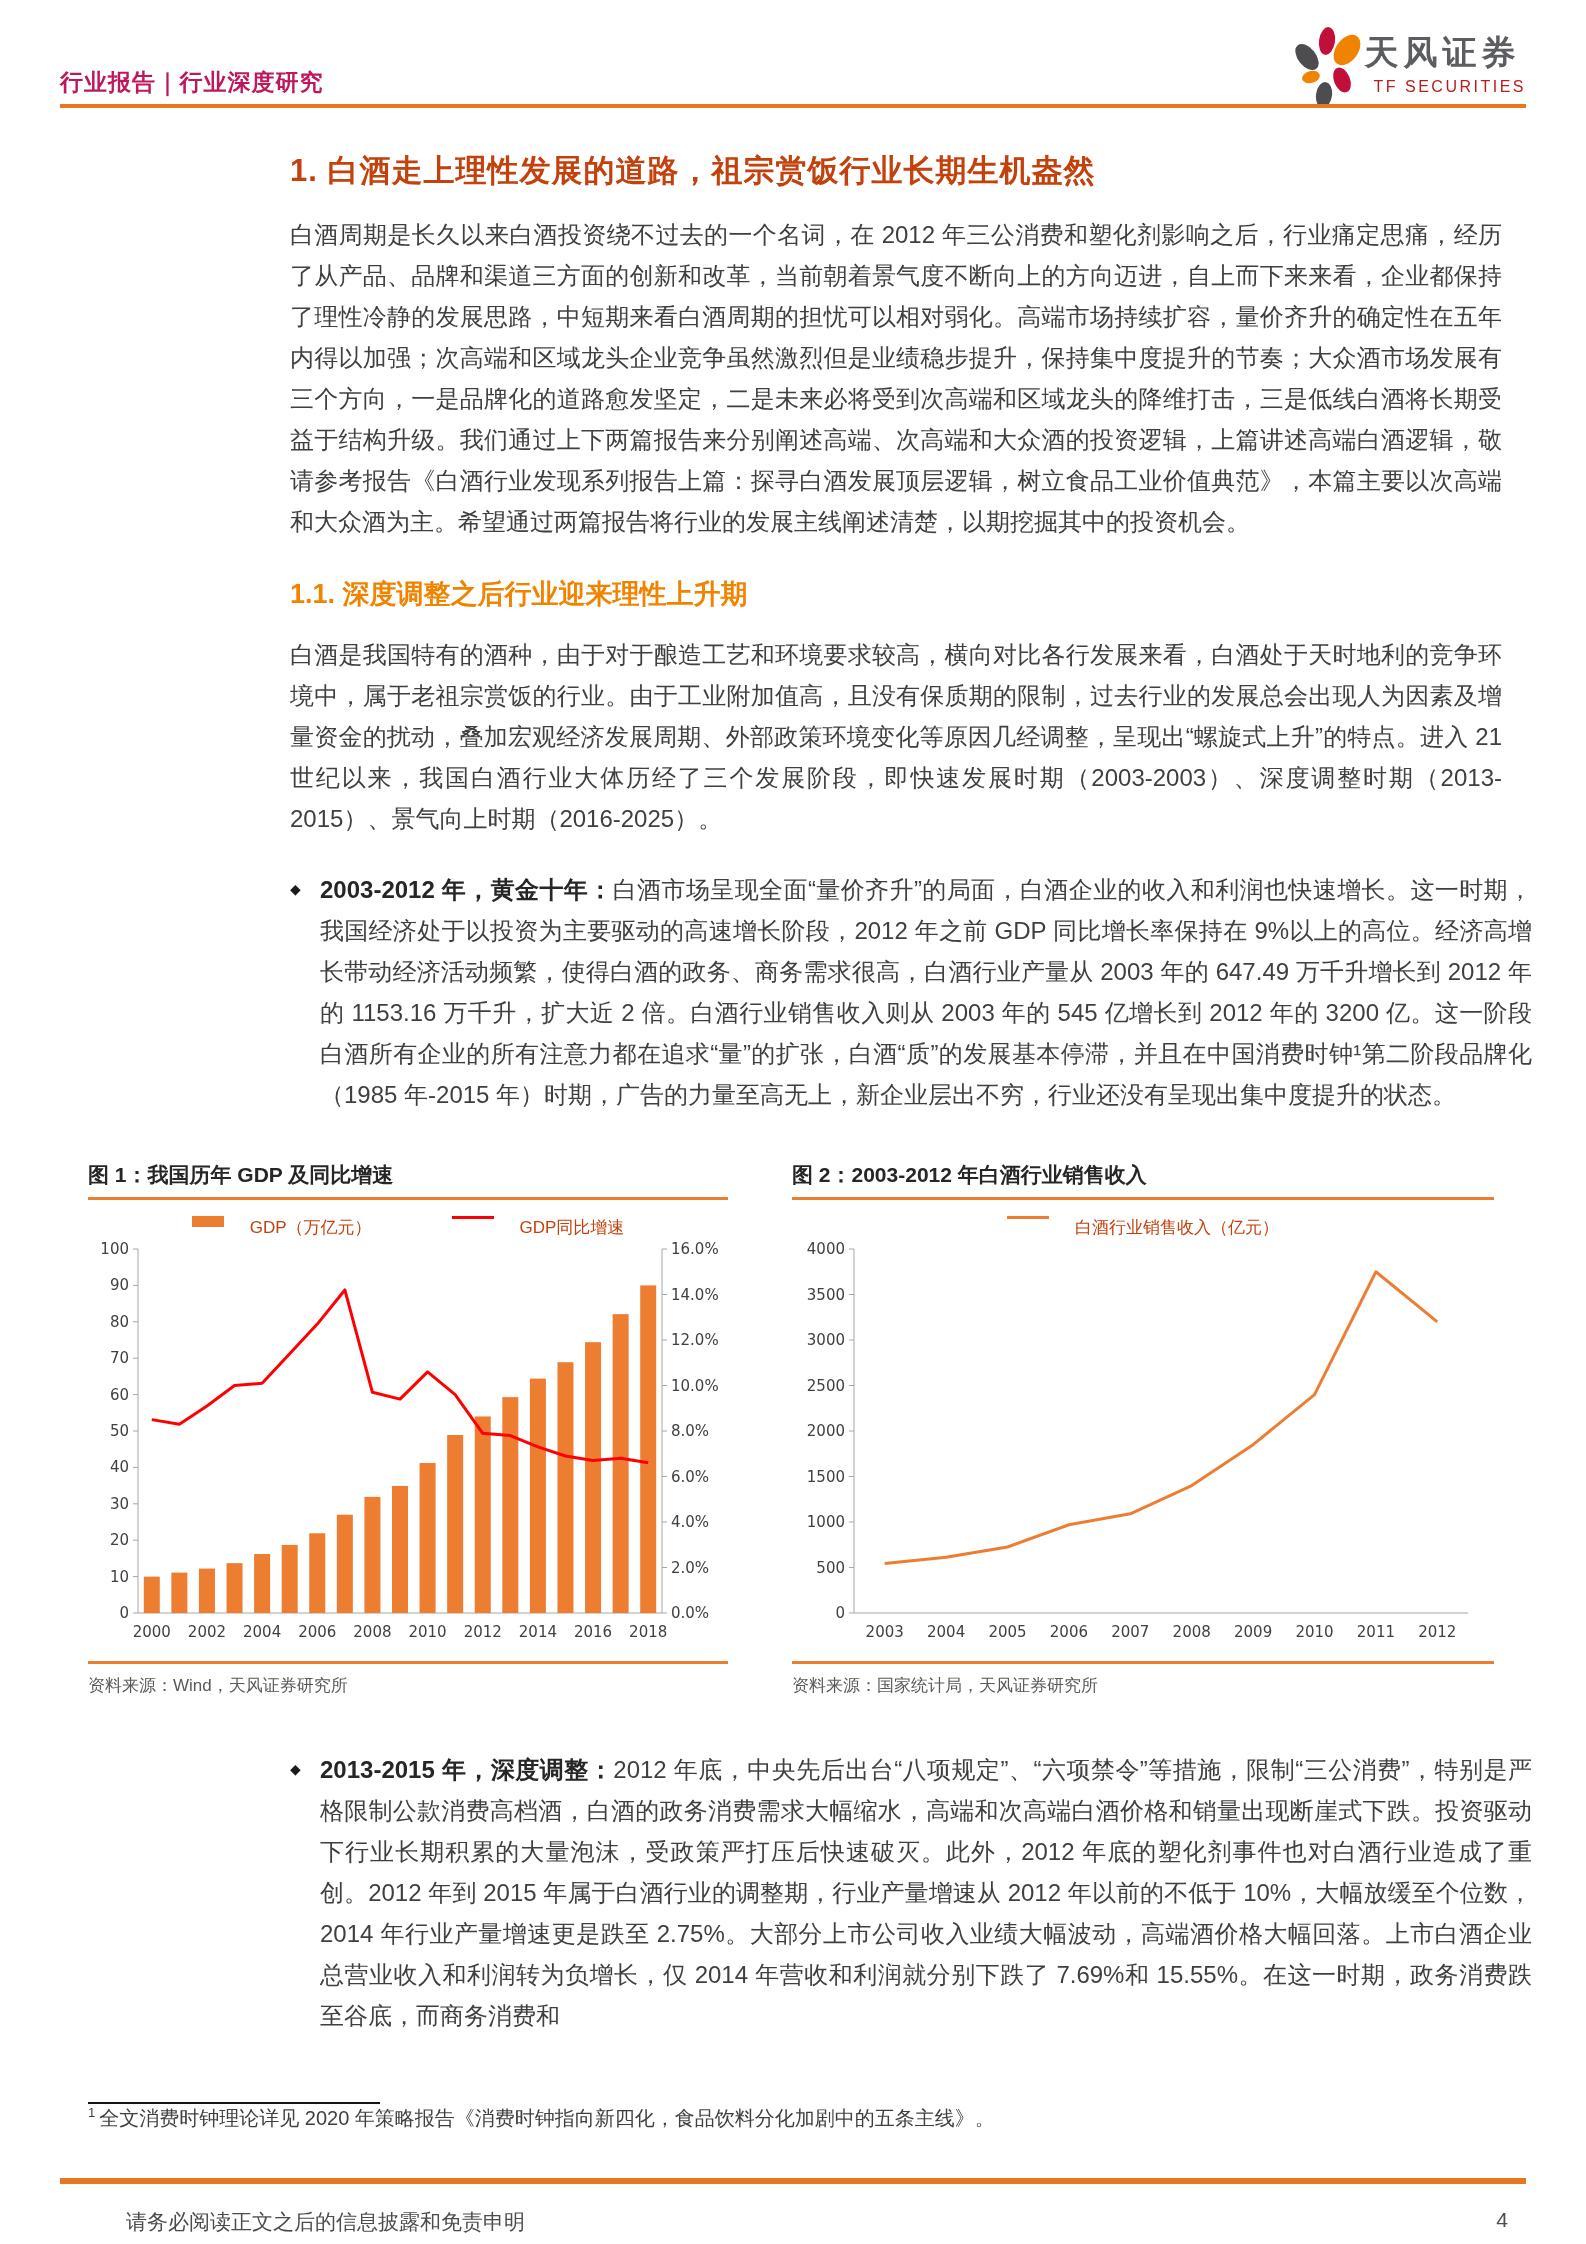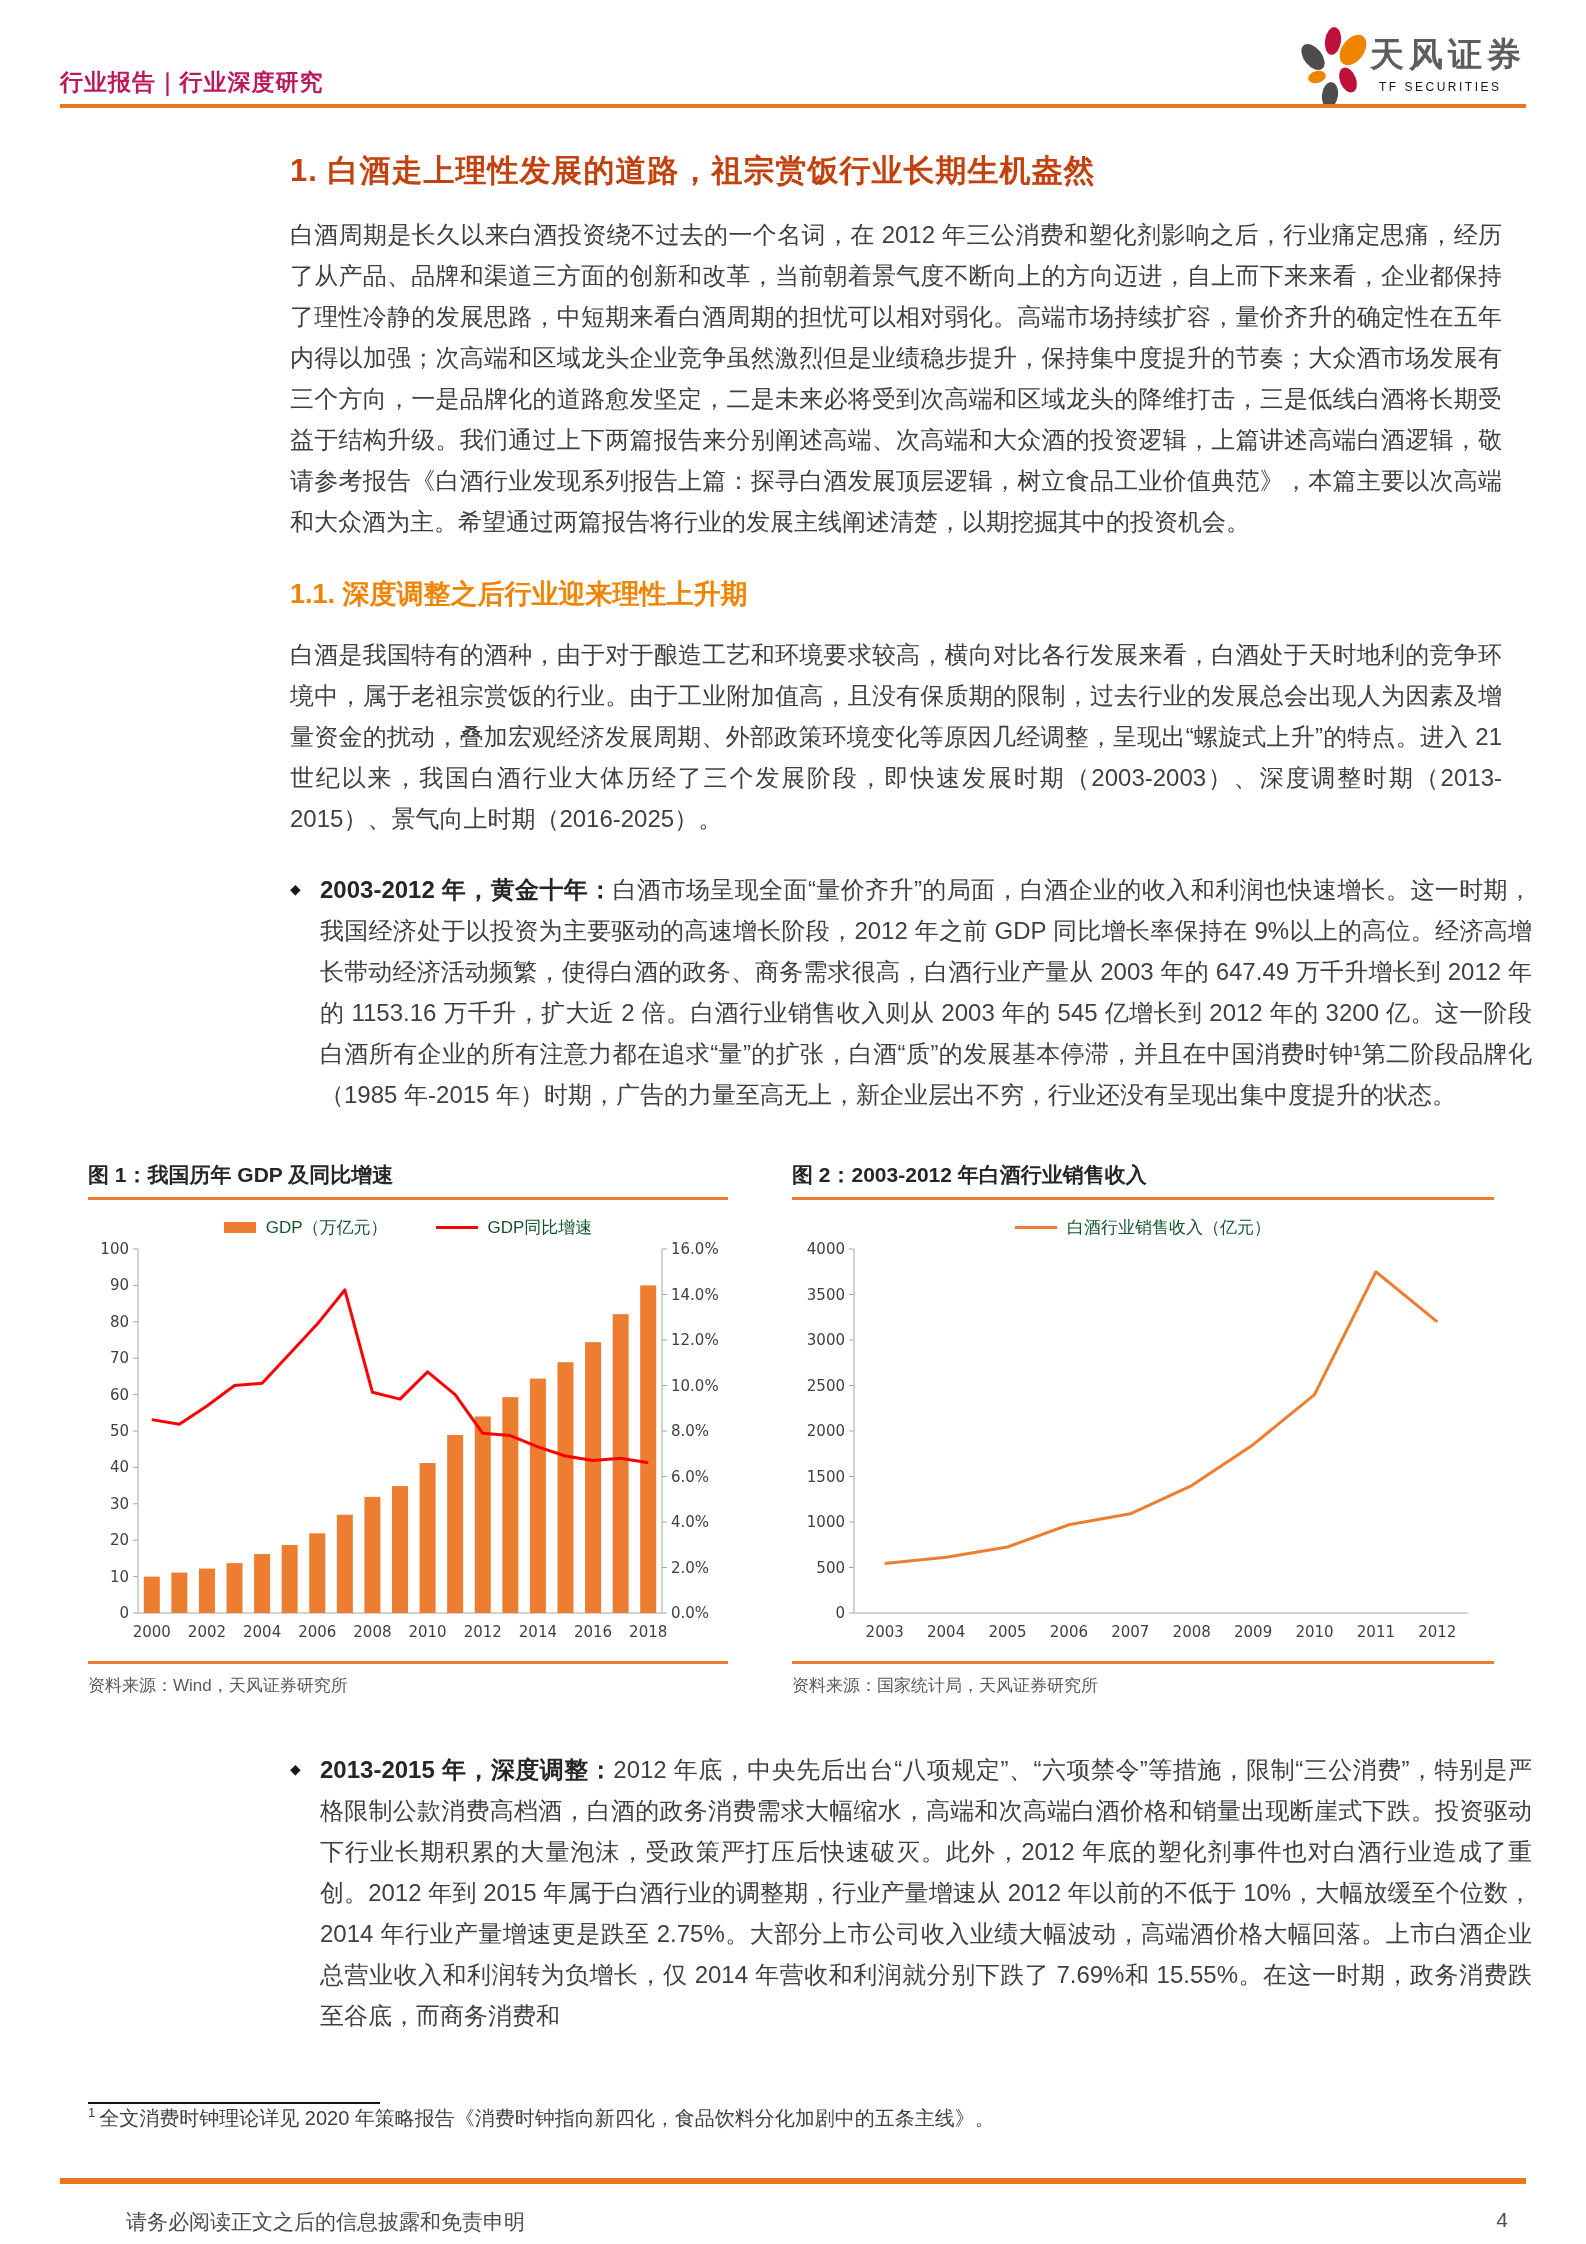--- a/index.html
+++ b/index.html
@@ -3,38 +3,38 @@
 <meta charset="utf-8">
 <style>
   html,body{margin:0;padding:0;background:#ffffff;}
   .page{width:1586px;min-height:2244px;box-sizing:border-box;padding:0 60px;
         font-family:"Liberation Sans","DejaVu Sans",sans-serif;color:#3F3F3F;position:relative;}
   
   header{display:flex;justify-content:space-between;align-items:flex-end;padding-top:26px;height:78px;}
   .hdr-left{font-size:23px;font-weight:bold;color:#be185d;letter-spacing:1px;padding-bottom:6px;}
   .hdr-right{display:flex;align-items:center;}
   .logo-text .logo-cn{font-size:34px;color:#5B5D60;letter-spacing:5px;font-weight:bold;}
-  .logo-text .logo-en{font-size:12px;color:#0f172a;letter-spacing:2.5px;margin-top:2px;margin-left:9px;}
+  .logo-text .logo-en{font-size:16px;color:#b91c1c;letter-spacing:2.5px;margin-top:2px;margin-left:9px;}
   .hdr-rule{height:4px;background:#E87722;}
   
   h1.sec{font-size:31px;color:#c2410c;font-weight:bold;margin:42px 0 6px 230px;width:1212px;letter-spacing:1px;}
   h2.sec{font-size:27px;color:#F08300;font-weight:bold;margin:34px 0 4px 230px;width:1212px;}
   p.body{font-size:24px;line-height:41px;text-align:justify;margin:22px 0 22px 230px;width:1212px;}
   .bullet{display:flex;margin:30px 0 0 230px;width:1242px;}
   .bullet-marker{flex:0 0 30px;font-size:14px;line-height:41px;color:#1a1a1a;}
   .bullet-text{margin:0;width:1212px;font-size:24px;line-height:41px;text-align:justify;}
   .bullet-text b{color:#262626;}
   
   .figures-row{display:flex;gap:64px;margin:46px 0 0 28px;}
   figure{margin:0;}
   .fig1{width:640px;}
   .fig2{width:702px;}
   figcaption{font-size:21px;font-weight:bold;color:#262626;}
   .fig-rule{height:3px;background:#ED7D31;margin-top:8px;}
-  .legend{display:flex;justify-content:center;align-items:center;gap:10px;font-size:17px;color:#14532d;margin:16px 0 2px;}
+  .legend{display:flex;justify-content:center;align-items:flex-start;gap:26px;font-size:17px;color:#c2410c;margin:16px 0 2px;}
   .legend .gap{width:28px;}
   .swatch-bar{width:32px;height:11px;display:inline-block;}
   .swatch-line{width:42px;height:3px;display:inline-block;}
   svg text.tick{font-size:15px;fill:#404040;font-family:"DejaVu Sans",sans-serif;}
   .source{font-size:17px;color:#595959;margin-top:10px;}
   
   .footnote-sep{width:292px;border-top:2px solid #141414;margin:66px 0 0 28px;}
   .footnote{font-size:20px;margin:1px 0 0 28px;color:#3F3F3F;}
   .footnote sup{font-size:13px;margin-right:4px;}
   .footer-rule{height:6px;background:#E87722;margin-top:46px;}

